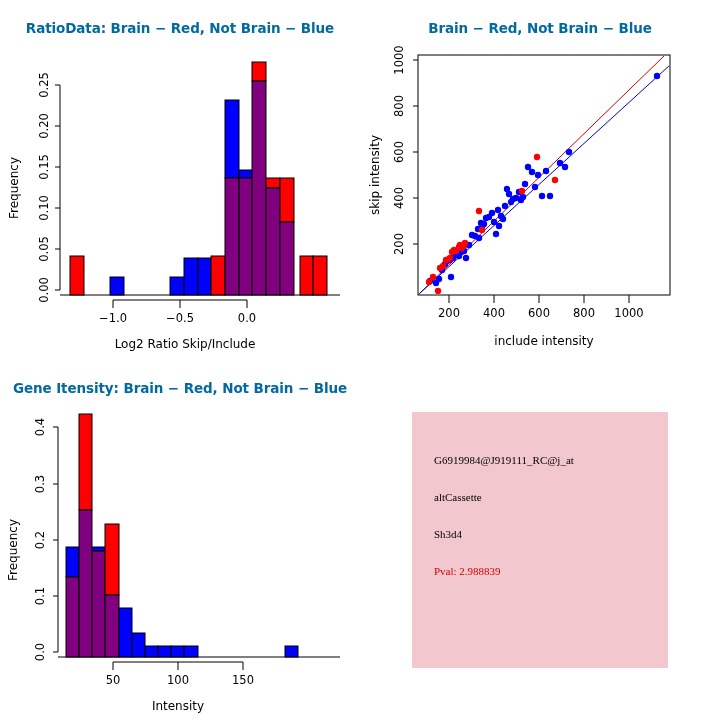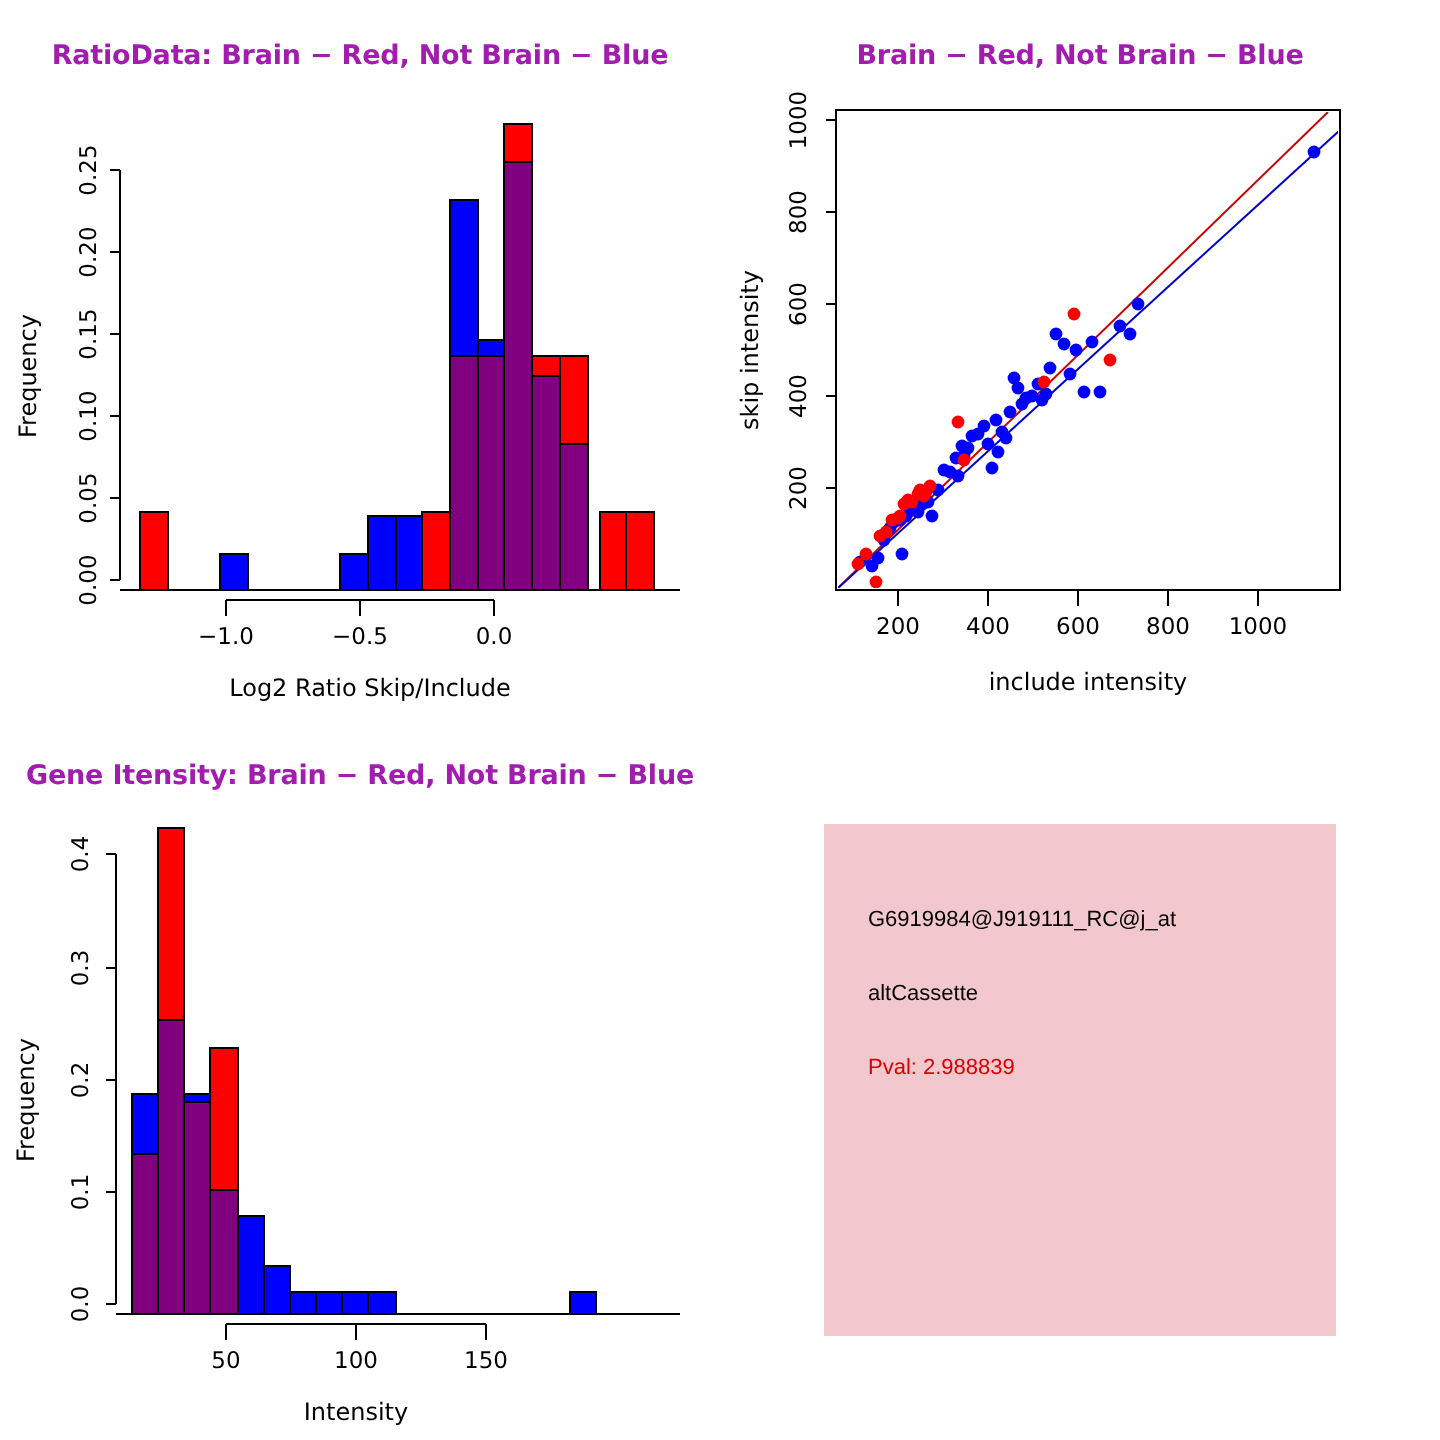--- a/index.html
+++ b/index.html
@@ -28,21 +28,21 @@
   #panel-scatter      { left: 360px; top: 0; width: 360px; height: 360px; }
   #panel-gene-hist    { left: 0;   top: 360px; width: 360px; height: 360px; text-decoration: underline; }
   #panel-annotation   { left: 360px; top: 360px; width: 360px; height: 360px; }
 
   .panel-title {
     position: absolute;
     width: 100%;
     text-align: center;
     font-weight: bold;
     font-size: 13.5px;
-    color: #a21caf;
+    color: #0369a1;
     letter-spacing: -0.1px;
     white-space: nowrap;
   }
   #panel-ratio-hist .panel-title { top: 20px; }
   #panel-scatter .panel-title    { top: 20px; }
   #panel-gene-hist .panel-title  { top: 20px; }
 
   svg { display: block; }
 
   .axis-line { stroke: #000; stroke-width: 1; fill: none; }
@@ -79,21 +79,21 @@
     background-color: #f2c8ce;
     overflow: hidden;
   }
   .anno-lines {
     position: absolute;
     left: 22px;
     top: 42px;
     width: 230px;
   }
   .anno-line {
-    font-family: Liberation Sans, sans-serif;
+    font-family: Liberation Serif, serif;
     font-size: 11px;
     color: #000000;
     margin-bottom: 24px;
     white-space: nowrap;
     line-height: 13px;
   }
   .anno-line.pval {
     color: #d80000;
     margin-bottom: 0;
   }
@@ -364,18 +364,19 @@
         <rect class="bar-blue" x="285" y="286" width="13" height="11"></rect>
       </g>
     </svg>
   </div>
 
   <div class="panel" id="panel-annotation">
     <div class="anno-box">
       <div class="anno-lines">
         <div class="anno-line">G6919984@J919111_RC@j_at</div>
         <div class="anno-line">altCassette</div>
+        <div class="anno-line">Sh3d4</div>
         <div class="anno-line pval">Pval: 2.988839</div>
       </div>
     </div>
   </div>
 
 </div>
 
 </body></html>

